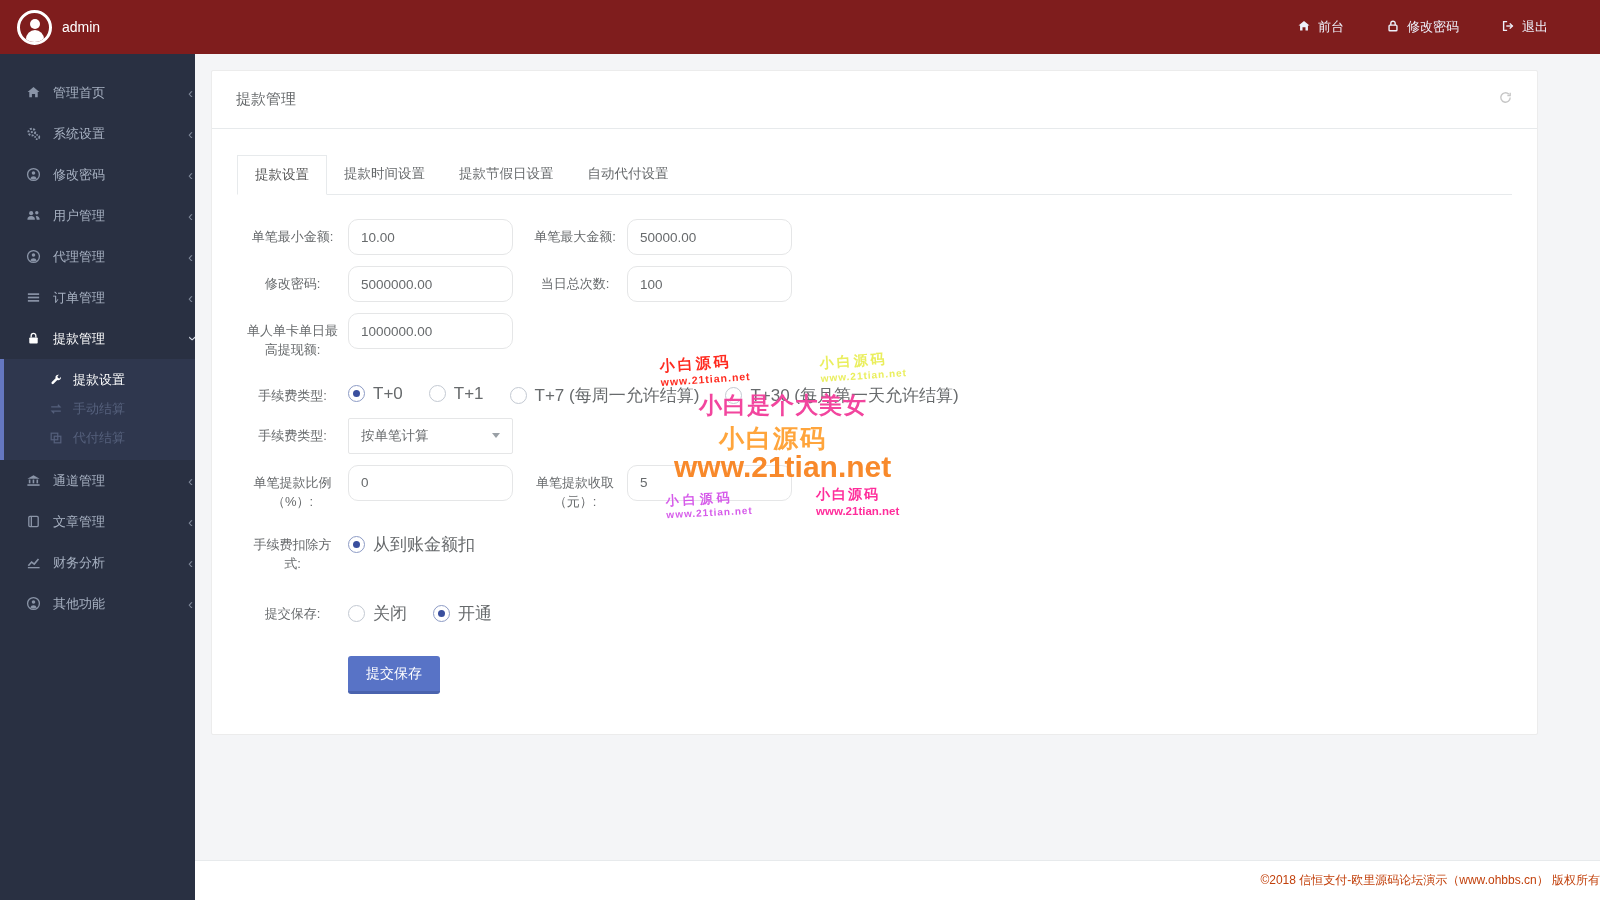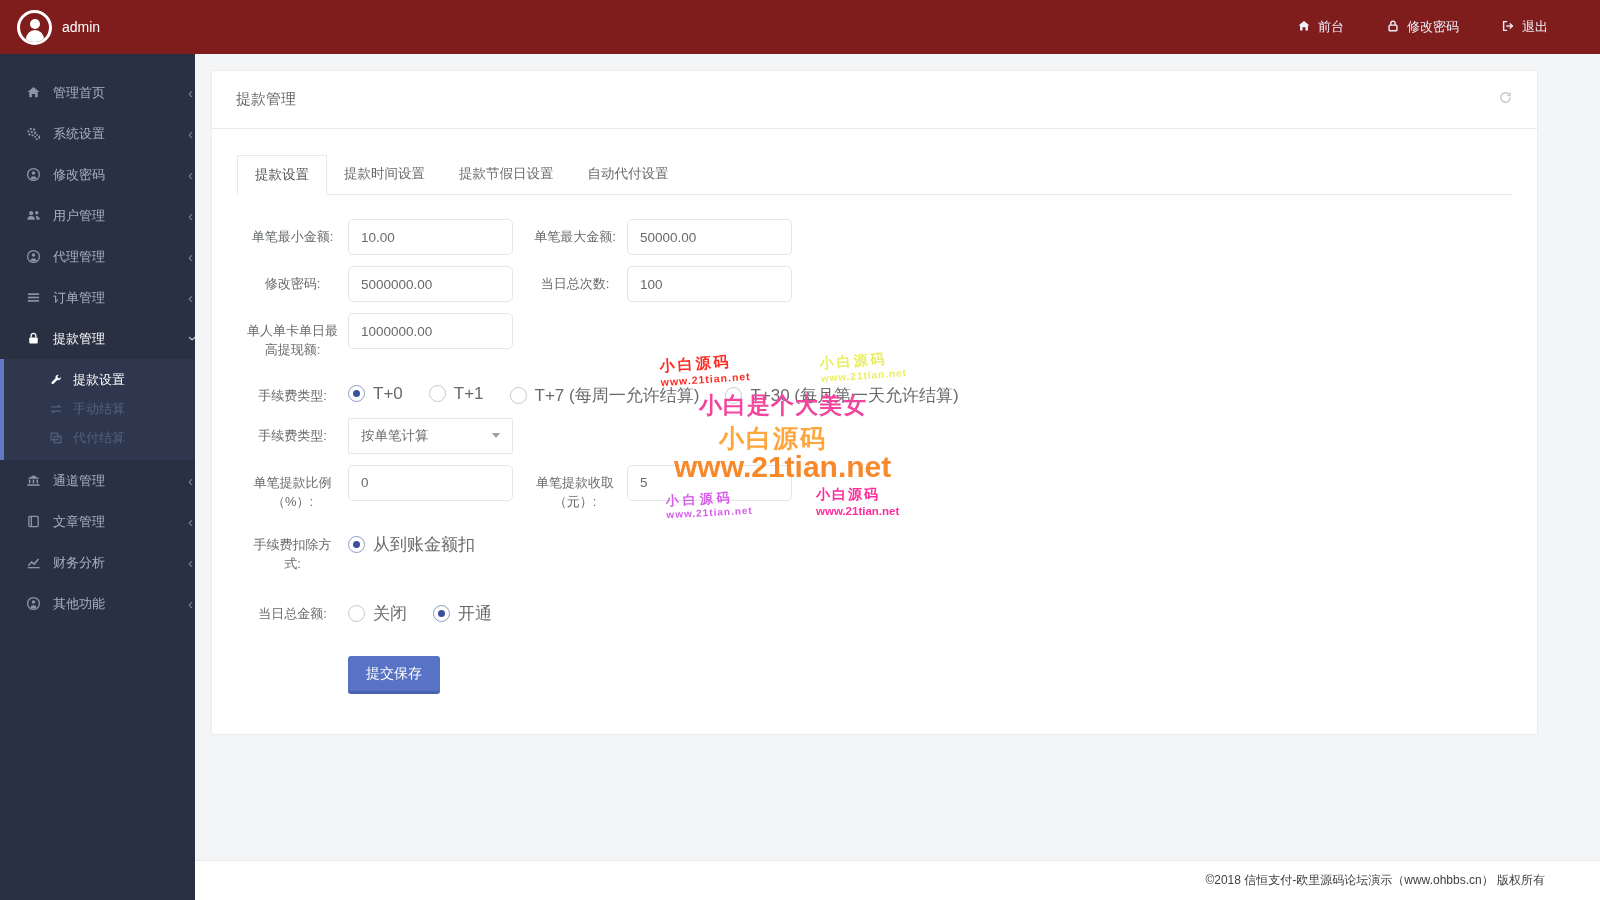--- a/index.html
+++ b/index.html
@@ -69,21 +69,21 @@
     margin-bottom:-1px; }
   .tab.active { background:#fff; border:1px solid #e7eaec; border-bottom:1px solid #fff;
     color:#555; }
 
   
   .form { margin-top:24px; padding-left:8px; }
   .frow { display:flex; align-items:flex-start; margin-bottom:11px; }
   .flabel { width:95px; text-align:center; font-size:13px; color:#676a6c;
     padding-top:9px; line-height:1.45; white-space:pre-line; flex:0 0 auto; }
   .flabel.second { margin-left:18px; width:88px; }
-  .finput { width:165px; height:36px; border:1px solid #e5e6e7; border-radius:5px;
+  .finput { width:165px; height:36px; border:1px solid #e5e6e7; border-radius:10px;
     margin-left:8px; padding:0 12px; font-size:13.5px; color:#676a6c; outline:none;
     font-family:"Liberation Sans","DejaVu Sans",sans-serif; }
   .fselect { width:165px; height:36px; border:1px solid #e5e6e7; border-radius:2px;
     margin-left:8px; padding:0 12px; font-size:13.5px; color:#676a6c; display:flex;
     align-items:center; cursor:pointer;font-family:Liberation Serif, serif; }
   .fselect .caret { margin-left:auto; width:0; height:0; border-left:4px solid transparent;
     border-right:4px solid transparent; border-top:5px solid #9aa0a6; }
   .radio { display:flex; align-items:center; margin-left:8px; margin-right:18px;
     cursor:pointer; padding-top:6px; }
   .rdot { width:17px; height:17px; border-radius:50%; border:1px solid #c3c9d2;
@@ -96,21 +96,21 @@
   .gap-top-md { margin-top:16px; }
   .gap-top-xl { margin-top:22px; }
   .submit-btn { margin:20px 0 0 103px; background:#5873c6; color:#fff;
     border:none; border-bottom:3px solid #4a63ae; border-radius:3px;
     padding:9px 18px 8px; font-size:14px; cursor:pointer;
     font-family:"Liberation Sans","DejaVu Sans",sans-serif; }
 
   
   .footer { position:absolute; left:195px; right:0; bottom:0; height:40px;
     background:#fff; border-top:1px solid #e7eaec; line-height:39px;
-    text-align:right; padding-right:55px; font-size:12px; color:#404040; }
+    text-align:right; font-size:12px; color:#c2410c; }
 
   
   .wm { position:absolute; z-index:30; pointer-events:none; font-weight:bold;
     line-height:1.25; }
   .wm .l2 { display:block; }
   .wm1 { left:660px; top:354px; color:#ff2b20; font-size:15px; letter-spacing:3px;
     transform:rotate(-4deg); }
   .wm1 .l2 { font-size:10.5px; letter-spacing:1px; }
   .wm2 { left:820px; top:352px; color:#e9ee55; font-size:14px; letter-spacing:3px;
     transform:rotate(-4deg); opacity:.95; }
@@ -402,21 +402,21 @@
         <div class="frow gap-top-md">
           <label class="flabel">手续费扣除方
 式:</label>
           <label class="radio checked">
             <span class="rdot"></span>
             <span class="rlabel">从到账金额扣</span>
           </label>
         </div>
 
         <div class="frow gap-top-xl">
-          <label class="flabel">当日总金额:</label>
+          <label class="flabel">提交保存:</label>
           <label class="radio">
             <span class="rdot"></span>
             <span class="rlabel">关闭</span>
           </label>
           <label class="radio checked">
             <span class="rdot"></span>
             <span class="rlabel">开通</span>
           </label>
         </div>
 

